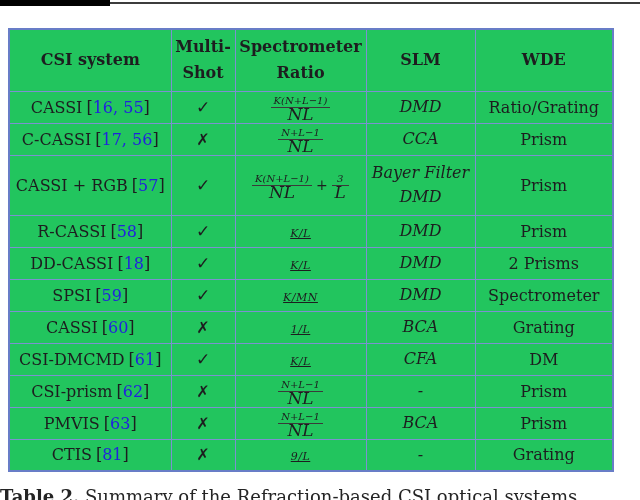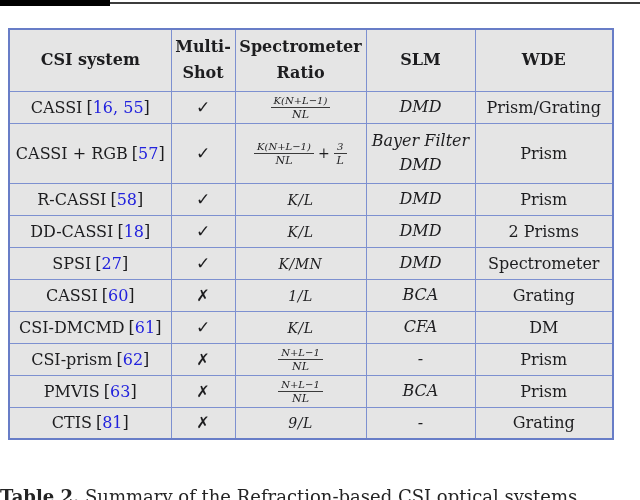--- a/index.html
+++ b/index.html
@@ -8,42 +8,42 @@
     background:#ffffff; font-family:"DejaVu Serif", serif; color:#1d1d1f;
   }
   
   #top-rule{position:absolute;left:0;top:2px;width:640px;height:2px;background:#3c3c3c;}
   #top-black-bar{position:absolute;left:0;top:0;width:110px;height:6px;background:#000;}
 
   
   table{
     position:absolute; left:8px; top:28px;
     border-collapse:collapse; table-layout:fixed; width:604px;
-    background:#e5e5e5;
+    background:#22c55e;
   }
   col.c0{width:162px;} col.c1{width:64px;} col.c2{width:131px;}
   col.c3{width:109px;} col.c4{width:138px;}
   th,td{
     border:1.6px solid #7d90d0; text-align:center; vertical-align:middle;
     padding:0 2px; font-size:16px; overflow:hidden;
   }
   table{border:2px solid #687dc7;}
   thead tr{height:62px;}
   tbody tr{height:32px;}
   tbody tr.tall{height:60px;}
   th{font-weight:bold; line-height:26px;}
   .sys-name{margin-right:4px;}
   .bk{color:#1d1d1f;}
   .cite{color:#2222dd; cursor:pointer;}
   .mark{font-family:"DejaVu Sans", sans-serif; font-size:17px;}
   .mark.cross{font-weight:bold; font-size:16px;}
-  .inline-ratio{font-style:italic; font-size:14px; letter-spacing:0.5px;}
+  .inline-ratio{font-style:italic; font-size:11px; letter-spacing:0.5px;text-decoration:underline;}
   .frac{display:inline-block; vertical-align:middle; text-align:center; font-style:italic;}
   .frac .num{display:block; font-size:10px; line-height:13px; padding:0 3px;}
-  .frac .den{display:block; font-size:11px; line-height:13px; border-top:1px solid #3a3a3a; padding:0 3px;}
+  .frac .den{display:block; font-size:17px; line-height:13px; border-top:1px solid #3a3a3a; padding:0 3px;}
   .plus{font-size:14px; margin:0 4px; vertical-align:middle;}
   .slm-line{line-height:24px;font-style:italic;}
   
   #caption{
     position:absolute; left:0; top:486px; width:640px;
     font-size:18px; color:#242424; white-space:nowrap;
   }
   #caption .cap-label{font-weight:bold;}
 </style>
 </head>
@@ -87,21 +87,34 @@
     <td>
       <span class="sys-name">CASSI</span><span class="bk">[</span><span class="cite">16, 55</span><span class="bk">]</span>
     </td>
     <td>
       <span class="mark">✓</span>
     </td>
     <td><span class="frac"><span class="num">K(N+L−1)</span><span class="den">NL</span></span></td>
     <td>
             <div class="slm-line">DMD</div>
           </td>
-    <td>Prism/Grating</td>
+    <td>Ratio/Grating</td>
+  </tr>
+        <tr>
+    <td>
+      <span class="sys-name">C-CASSI</span><span class="bk">[</span><span class="cite">17, 56</span><span class="bk">]</span>
+    </td>
+    <td>
+      <span class="mark cross">✗</span>
+    </td>
+    <td><span class="frac"><span class="num">N+L−1</span><span class="den">NL</span></span></td>
+    <td>
+            <div class="slm-line">CCA</div>
+          </td>
+    <td>Prism</td>
   </tr>
         <tr class="tall">
     <td>
       <span class="sys-name">CASSI + RGB</span><span class="bk">[</span><span class="cite">57</span><span class="bk">]</span>
     </td>
     <td>
       <span class="mark">✓</span>
     </td>
     <td><span class="frac"><span class="num">K(N+L−1)</span><span class="den">NL</span></span><span class="plus">+</span><span class="frac"><span class="num">3</span><span class="den">L</span></span></td>
     <td>
@@ -131,21 +144,21 @@
       <span class="mark">✓</span>
     </td>
     <td><span class="inline-ratio">K/L</span></td>
     <td>
             <div class="slm-line">DMD</div>
           </td>
     <td>2 Prisms</td>
   </tr>
         <tr>
     <td>
-      <span class="sys-name">SPSI</span><span class="bk">[</span><span class="cite">27</span><span class="bk">]</span>
+      <span class="sys-name">SPSI</span><span class="bk">[</span><span class="cite">59</span><span class="bk">]</span>
     </td>
     <td>
       <span class="mark">✓</span>
     </td>
     <td><span class="inline-ratio">K/MN</span></td>
     <td>
             <div class="slm-line">DMD</div>
           </td>
     <td>Spectrometer</td>
   </tr>

